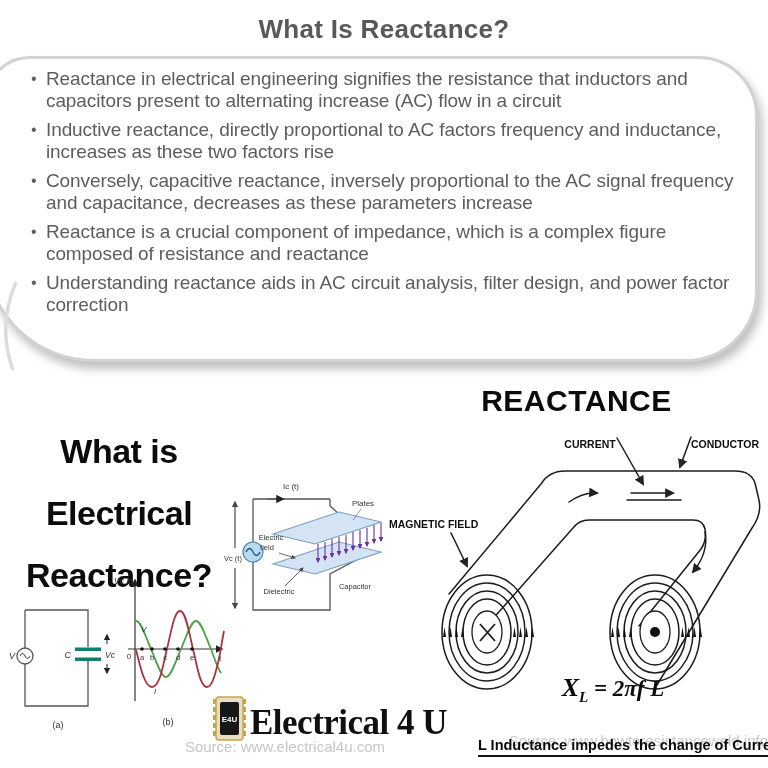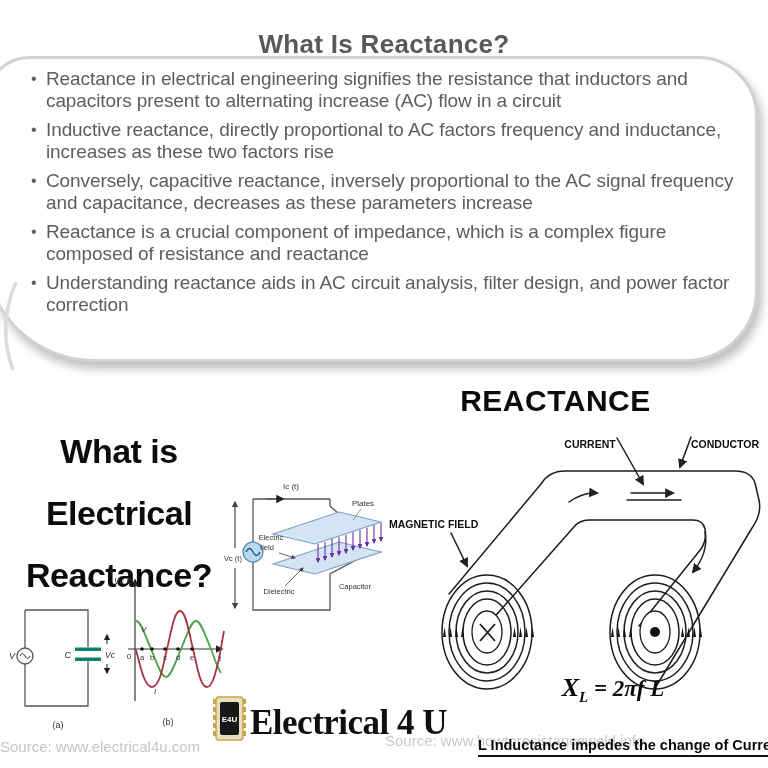--- a/index.html
+++ b/index.html
@@ -1,19 +1,19 @@
 <!DOCTYPE html>
 <html style="--body-text: #5d5d5d; --bubble-border: #d2d2d2; --green-curve: #4aa34a; --red-curve: #a93341; --cap-teal: #0f7f6f; --plate-blue: #d4e4f4; --arrow-purple: #6b2fa0; --chip-gold: #c9a44a; --source-gray: #c6c6c6;"><head>
 <meta charset="utf-8">
 <style>
   html,body{margin:0;padding:0;background:#fff;}
   .canvas{position:relative;width:768px;height:768px;background:#fff;overflow:hidden;
           font-family:"Liberation Sans",sans-serif;}
 
-  .page-title{position:absolute;top:29px;left:0;width:100%;text-align:center;margin:0;
+  .page-title{position:absolute;top:14px;left:0;width:100%;text-align:center;margin:0;
               font-size:26px;font-weight:600;color:#595959;letter-spacing:.3px;}
 
   .bubble{position:absolute;left:-16px;top:56px;width:774px;height:306px;background:#fff;
           border:3px solid var(--bubble-border,#d2d2d2);
           border-radius:46px 60px 72px 110px;
           box-shadow:4px 7px 10px rgba(0,0,0,.25);
           box-sizing:border-box;padding:9px 16px 0 44px;}
   .bullet{display:flex;color:var(--body-text,#5d5d5d);font-size:19px;line-height:22px;
           font-weight:500;margin-bottom:7px;letter-spacing:-.1px;}
   .bullet .dot{width:15px;flex:none;font-size:16px;}
@@ -24,29 +24,29 @@
   .fig-left{left:0;width:385px;}
   .fig-right{left:385px;width:383px;}
 
   .wir-heading{position:absolute;left:0;top:420px;width:238px;text-align:center;
                font-weight:bold;color:#0c0c0c;font-size:34px;line-height:62px;letter-spacing:-.5px;}
 
   .cap-svg{position:absolute;left:215px;top:462px;}
   .circuit-svg{position:absolute;left:8px;top:596px;}
   .wave-svg{position:absolute;left:112px;top:568px;}
 
-  .src-text{position:absolute;color:#c6c6c6;font-size:15px;text-align:left;z-index:1;}
+  .src-text{position:absolute;color:#c6c6c6;font-size:15px;text-align:right;z-index:1;}
   .src-left{left:0;top:738px;width:385px;}
   .src-right{left:385px;top:732px;width:383px;color:#c9c9c9;}
 
   .e4u-chip{position:absolute;left:212px;top:696px;z-index:2;}
   .e4u-text{position:absolute;left:250px;top:703px;z-index:2;font-size:35px;font-weight:bold;
             color:#101010;letter-spacing:-.5px;font-family:Liberation Serif, serif;}
 
-  .rx-title{position:absolute;left:364px;top:384px;width:383px;text-align:center;
+  .rx-title{position:absolute;left:385px;top:384px;width:383px;text-align:center;
             font-size:30px;font-weight:bold;color:#0b0b0b;letter-spacing:.5px;}
   .conductor-svg{position:absolute;left:385px;top:380px;}
   .rx-caption{position:absolute;left:478px;top:737px;width:290px;z-index:2;
               font-size:14.5px;font-weight:bold;color:#0a0a0a;white-space:nowrap;
               border-bottom:2.5px solid #111;padding-bottom:2px;}
 
   
   .ln{stroke:#555;stroke-width:1.3;fill:none;}
   .lnb{stroke:#1c1c1c;stroke-width:1.5;fill:none;stroke-linejoin:round;stroke-linecap:round;}
   .lbl{fill:#333;font-family:"Liberation Sans",sans-serif;}

